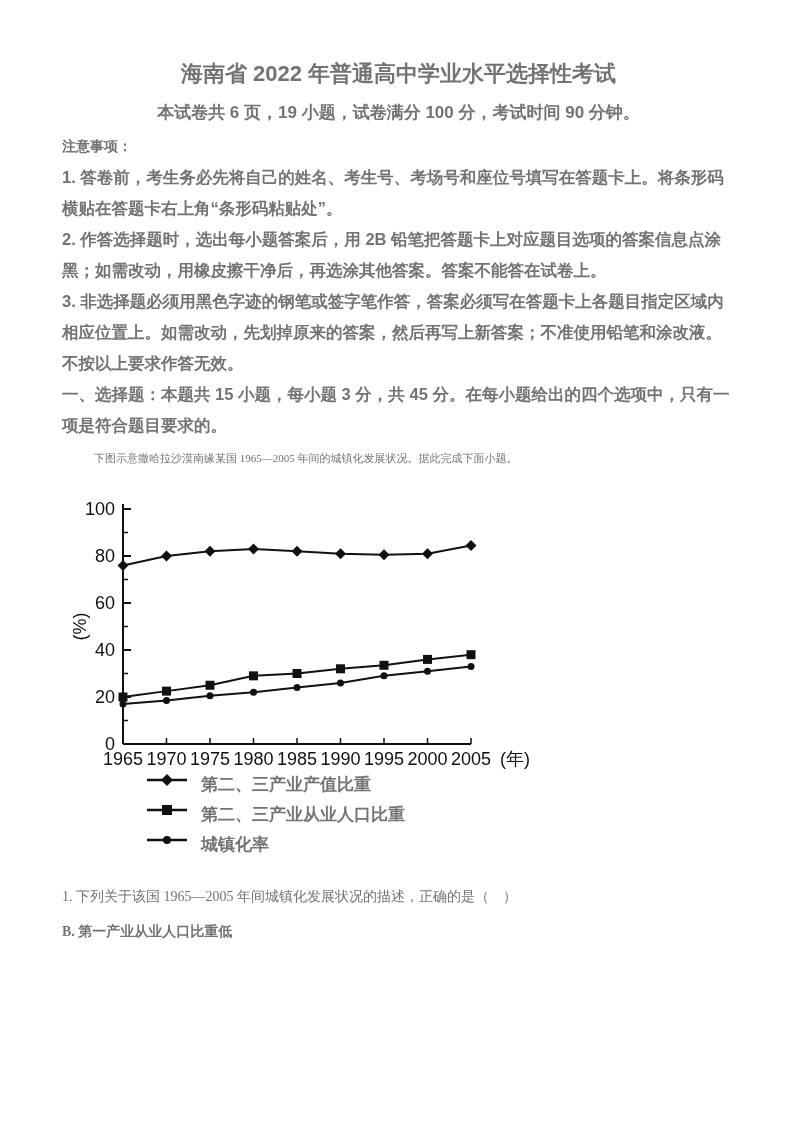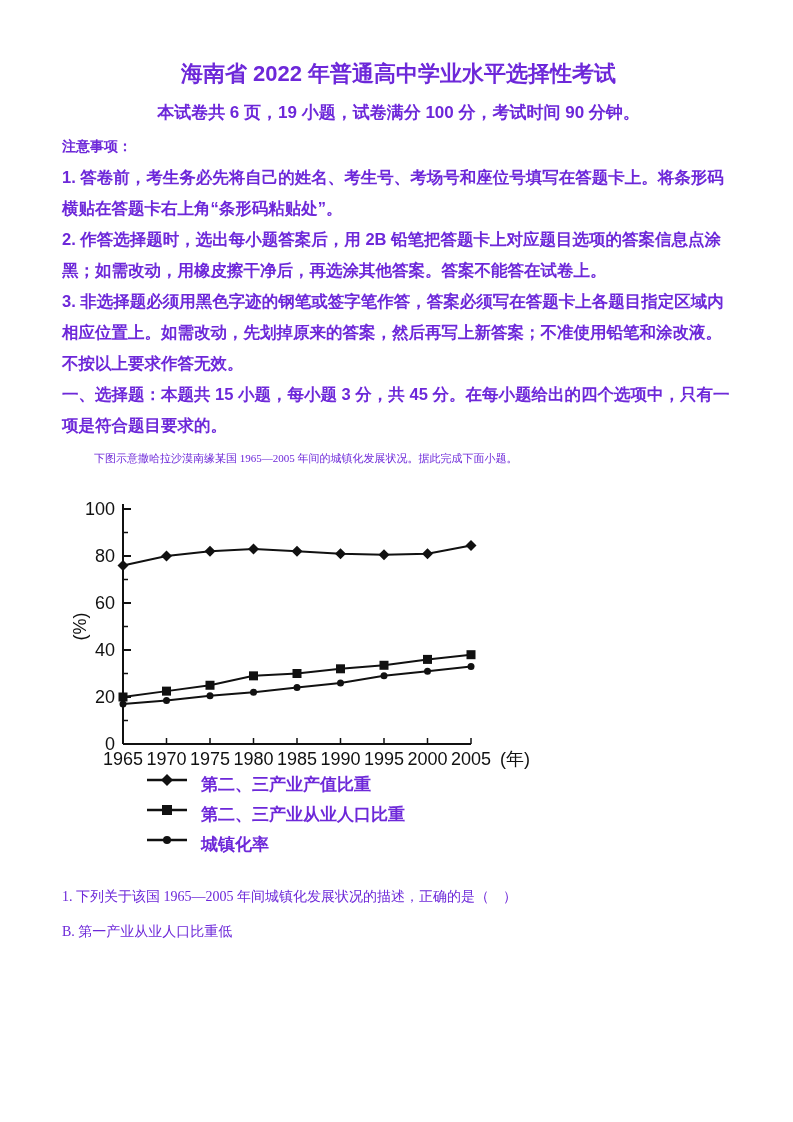--- a/index.html
+++ b/index.html
@@ -1,21 +1,21 @@
 <!DOCTYPE html>
 <html><head>
 <meta charset="utf-8">
 <style>
   html, body { margin: 0; padding: 0; background: #ffffff; }
   .page {
     position: relative;
     width: 793px; height: 1122px;
     margin: 0 auto;
     background: #ffffff;
-    color: #6d28d9;
+    color: #737373;
     box-sizing: border-box;
     padding: 60px 58px 0 62px;
     font-family: "Liberation Sans", sans-serif;
     overflow: hidden;
   }
   .doc-title {
     font-size: 22px; font-weight: 700; text-align: center;
     line-height: 28px; margin: 0;
   }
   .doc-subject {
@@ -49,21 +49,21 @@
   .question-stem {
     font-size: 14px; font-weight: 400;
     font-family: "Liberation Serif", serif;
     line-height: 20px; margin: 24px 0 1px 0; white-space: pre;
   }
   .options-row {
     display: flex; margin-top: 15px;
     font-size: 14px; font-family: "Liberation Serif", serif; line-height: 20px;
   }
   .option-a { width: 338px; flex: 0 0 auto; }
-  .option-b { flex: 0 0 auto; }
+  .option-b { flex: 0 0 auto; font-weight: bold; }
 </style>
 </head>
 <body>
 
 <div class="page">
 
   <h1 class="doc-title">海南省 2022 年普通高中学业水平选择性考试</h1>
   <div class="exam-info">本试卷共 6 页，19 小题，试卷满分 100 分，考试时间 90 分钟。</div>
 
   <div class="notice-heading">注意事项：</div>

